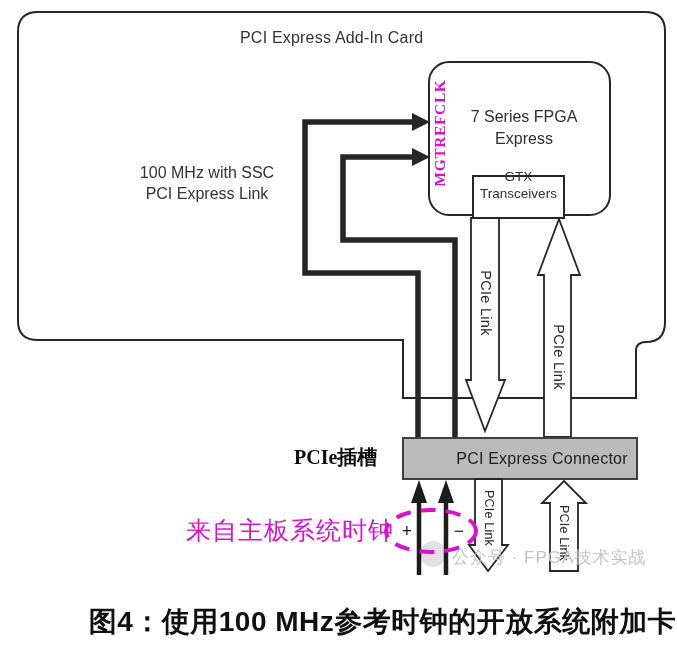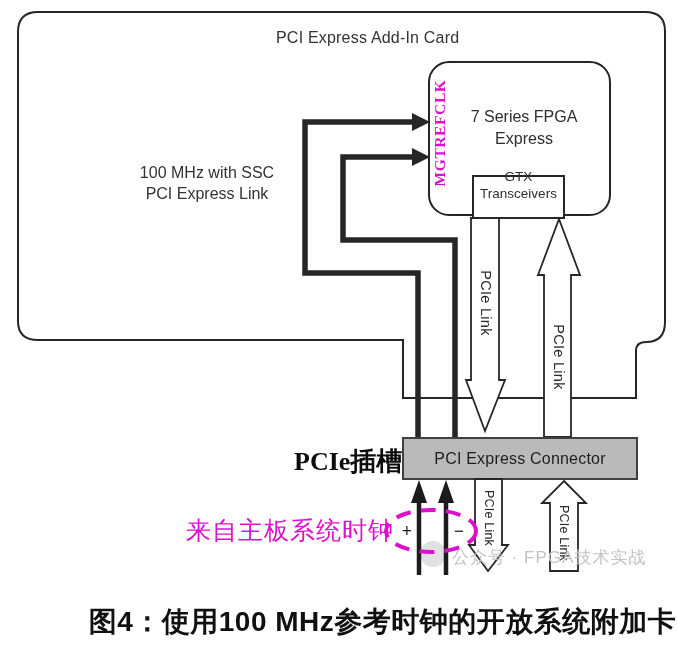--- a/index.html
+++ b/index.html
@@ -23,21 +23,21 @@
   .pin{transform:translate(-50%,-50%);}
   .rot90{transform:translate(-50%,-50%) rotate(90deg);}
   .rotm90{transform:translate(-50%,-50%) rotate(-90deg);}
   .title16{font-size:16px;letter-spacing:.2px;}
   .fpga-name{font-size:16px;line-height:22px;color:#2e2e2e;}
   .gtx{font-size:13.5px;line-height:17px;color:#2e2e2e;}
   .linktext{font-size:14.5px;color:#2a2a2a;letter-spacing:.3px;}
   .linktext-sm{font-size:12.5px;color:#2a2a2a;letter-spacing:.2px;}
   .refclk{font-family:"Liberation Serif",serif;font-weight:bold;font-size:15.5px;
           color:var(--magenta);letter-spacing:.6px;}
-  .slot{font-family:"Liberation Serif",serif;font-weight:bold;font-size:26px;color:#0c0c0c;}
+  .slot{font-family:"Liberation Serif",serif;font-weight:bold;font-size:20px;color:#0c0c0c;}
   .mbclock{font-family:"Liberation Serif",serif;font-weight:normal;font-size:25px;
            color:var(--magenta);letter-spacing:1px;}
   .polarity{font-size:18px;color:#1a1a1a;font-family:"Liberation Serif",serif;font-weight:bold;}
   .watermark{font-size:17px;color:var(--watermark);letter-spacing:1px;}
   .caption{font-size:28px;font-weight:bold;color:#101010;letter-spacing:.5px;}
 </style>
 </head>
 <body>
 
 <div id="canvas">
@@ -69,21 +69,21 @@
     <circle class="wm-circle" cx="433" cy="554" r="13"></circle>
 
     <path class="clkarrow" d="M 419,575 L 419,501"></path>
     <polygon class="clkhead" points="411,503 427,503 419,480"></polygon>
     <path class="clkarrow" d="M 446,575 L 446,501"></path>
     <polygon class="clkhead" points="438,503 454,503 446,480"></polygon>
 
     <ellipse class="dashed-ellipse" cx="431" cy="531" rx="45" ry="21"></ellipse>
   </svg>
 
-  <div class="lbl title16 center" style="left:240px;top:29px;width:180px;margin-left:36px;">PCI Express Add-In Card</div>
+  <div class="lbl title16 center" style="left:240px;top:29px;width:180px;">PCI Express Add-In Card</div>
 
   <div class="lbl center" style="left:118px;top:162px;width:178px;font-size:16px;line-height:21px;">
     <div>100 MHz with SSC</div>
     <div>PCI Express Link</div>
   </div>
 
   <div class="lbl refclk rotm90" style="left:440px;top:133px;">MGTREFCLK</div>
 
   <div class="lbl fpga-name center" style="left:448px;top:106px;width:152px;">
     <div>7 Series FPGA</div>
@@ -91,21 +91,21 @@
   </div>
 
   <div class="lbl gtx center" style="left:474px;top:168px;width:89px;">
     <div>GTX</div>
     <div>Transceivers</div>
   </div>
 
   <div class="lbl linktext rot90" style="left:486px;top:303px;">PCIe Link</div>
   <div class="lbl linktext rot90" style="left:559px;top:357px;">PCIe Link</div>
 
-  <div class="lbl title16 center" style="left:403px;top:438px;width:234px;line-height:41px;color:#1e1e1e;">PCI Express Connector</div>
+  <div class="lbl title16 center" style="left:425px;top:438px;width:234px;line-height:41px;color:#1e1e1e;">PCI Express Connector</div>
 
   <div class="lbl slot" style="left:294px;top:444px;">PCIe插槽</div>
 
   <div class="lbl linktext-sm rot90" style="left:489px;top:518px;">PCIe Link</div>
   <div class="lbl linktext-sm rot90" style="left:564px;top:533px;">PCIe Link</div>
 
   <div class="lbl mbclock" style="left:186px;top:514px;">来自主板系统时钟</div>
   <div class="lbl polarity pin" style="left:407px;top:531px;">+</div>
   <div class="lbl polarity pin" style="left:459px;top:531px;">−</div>
 

